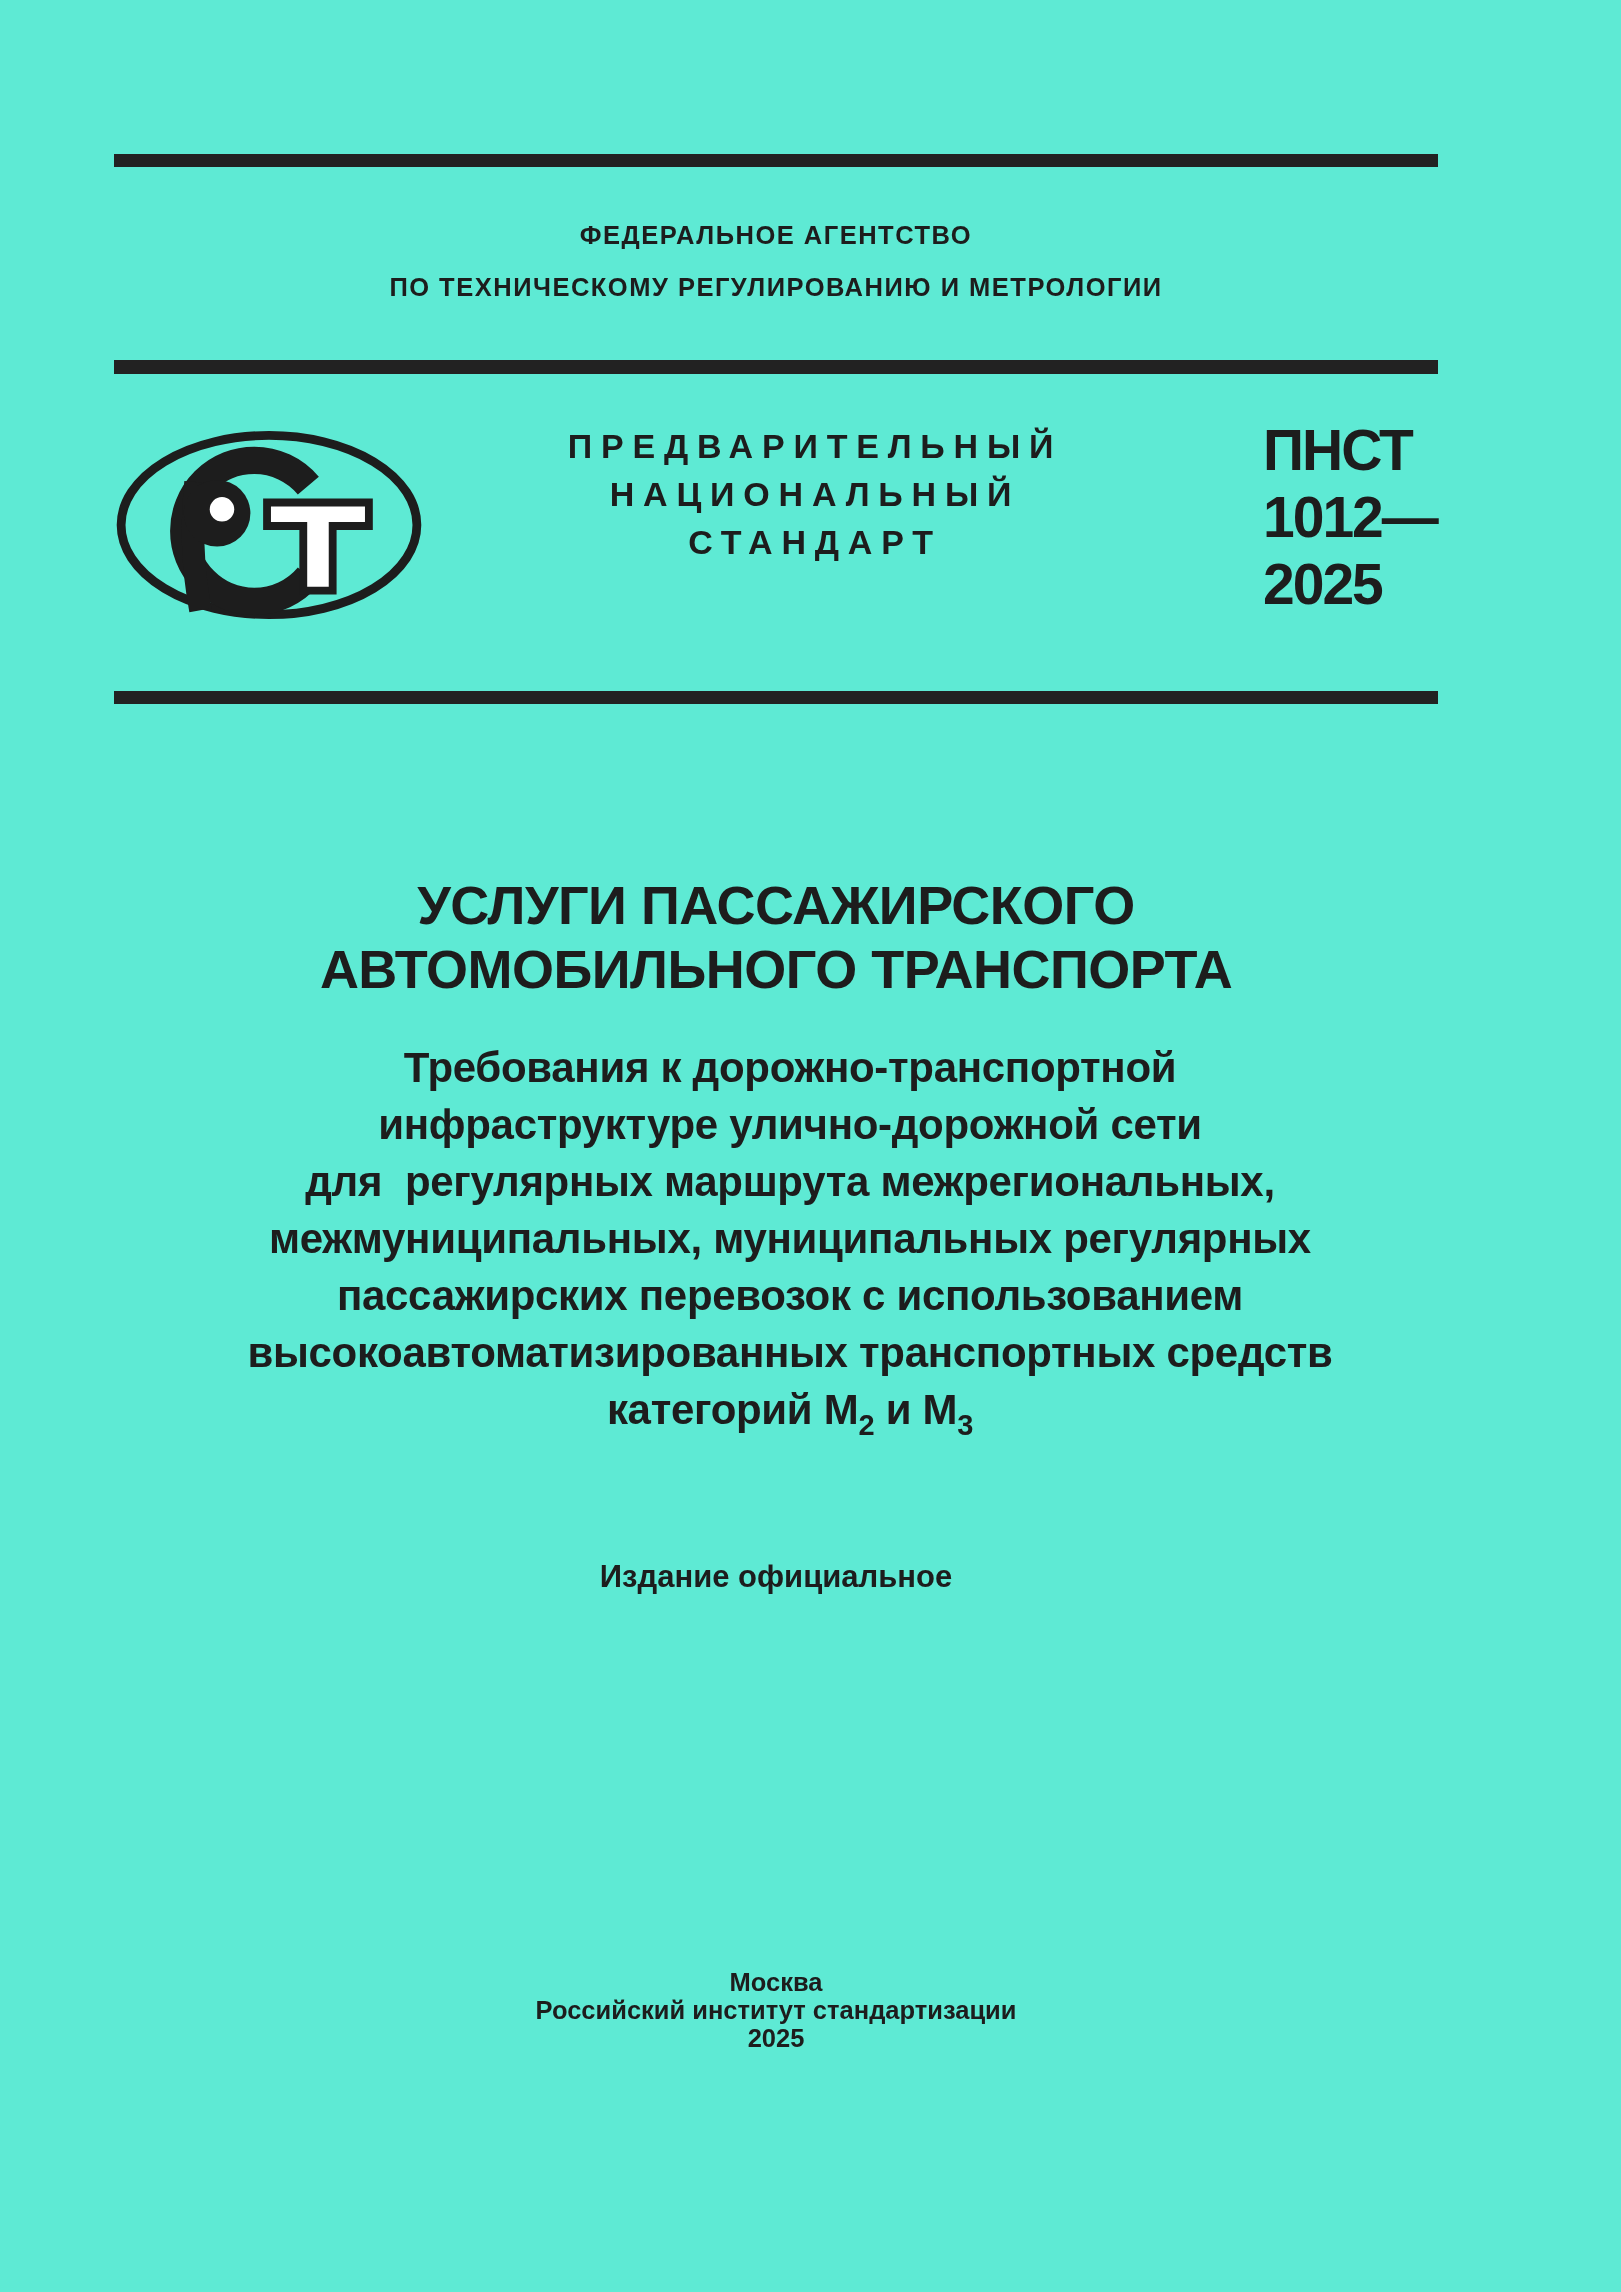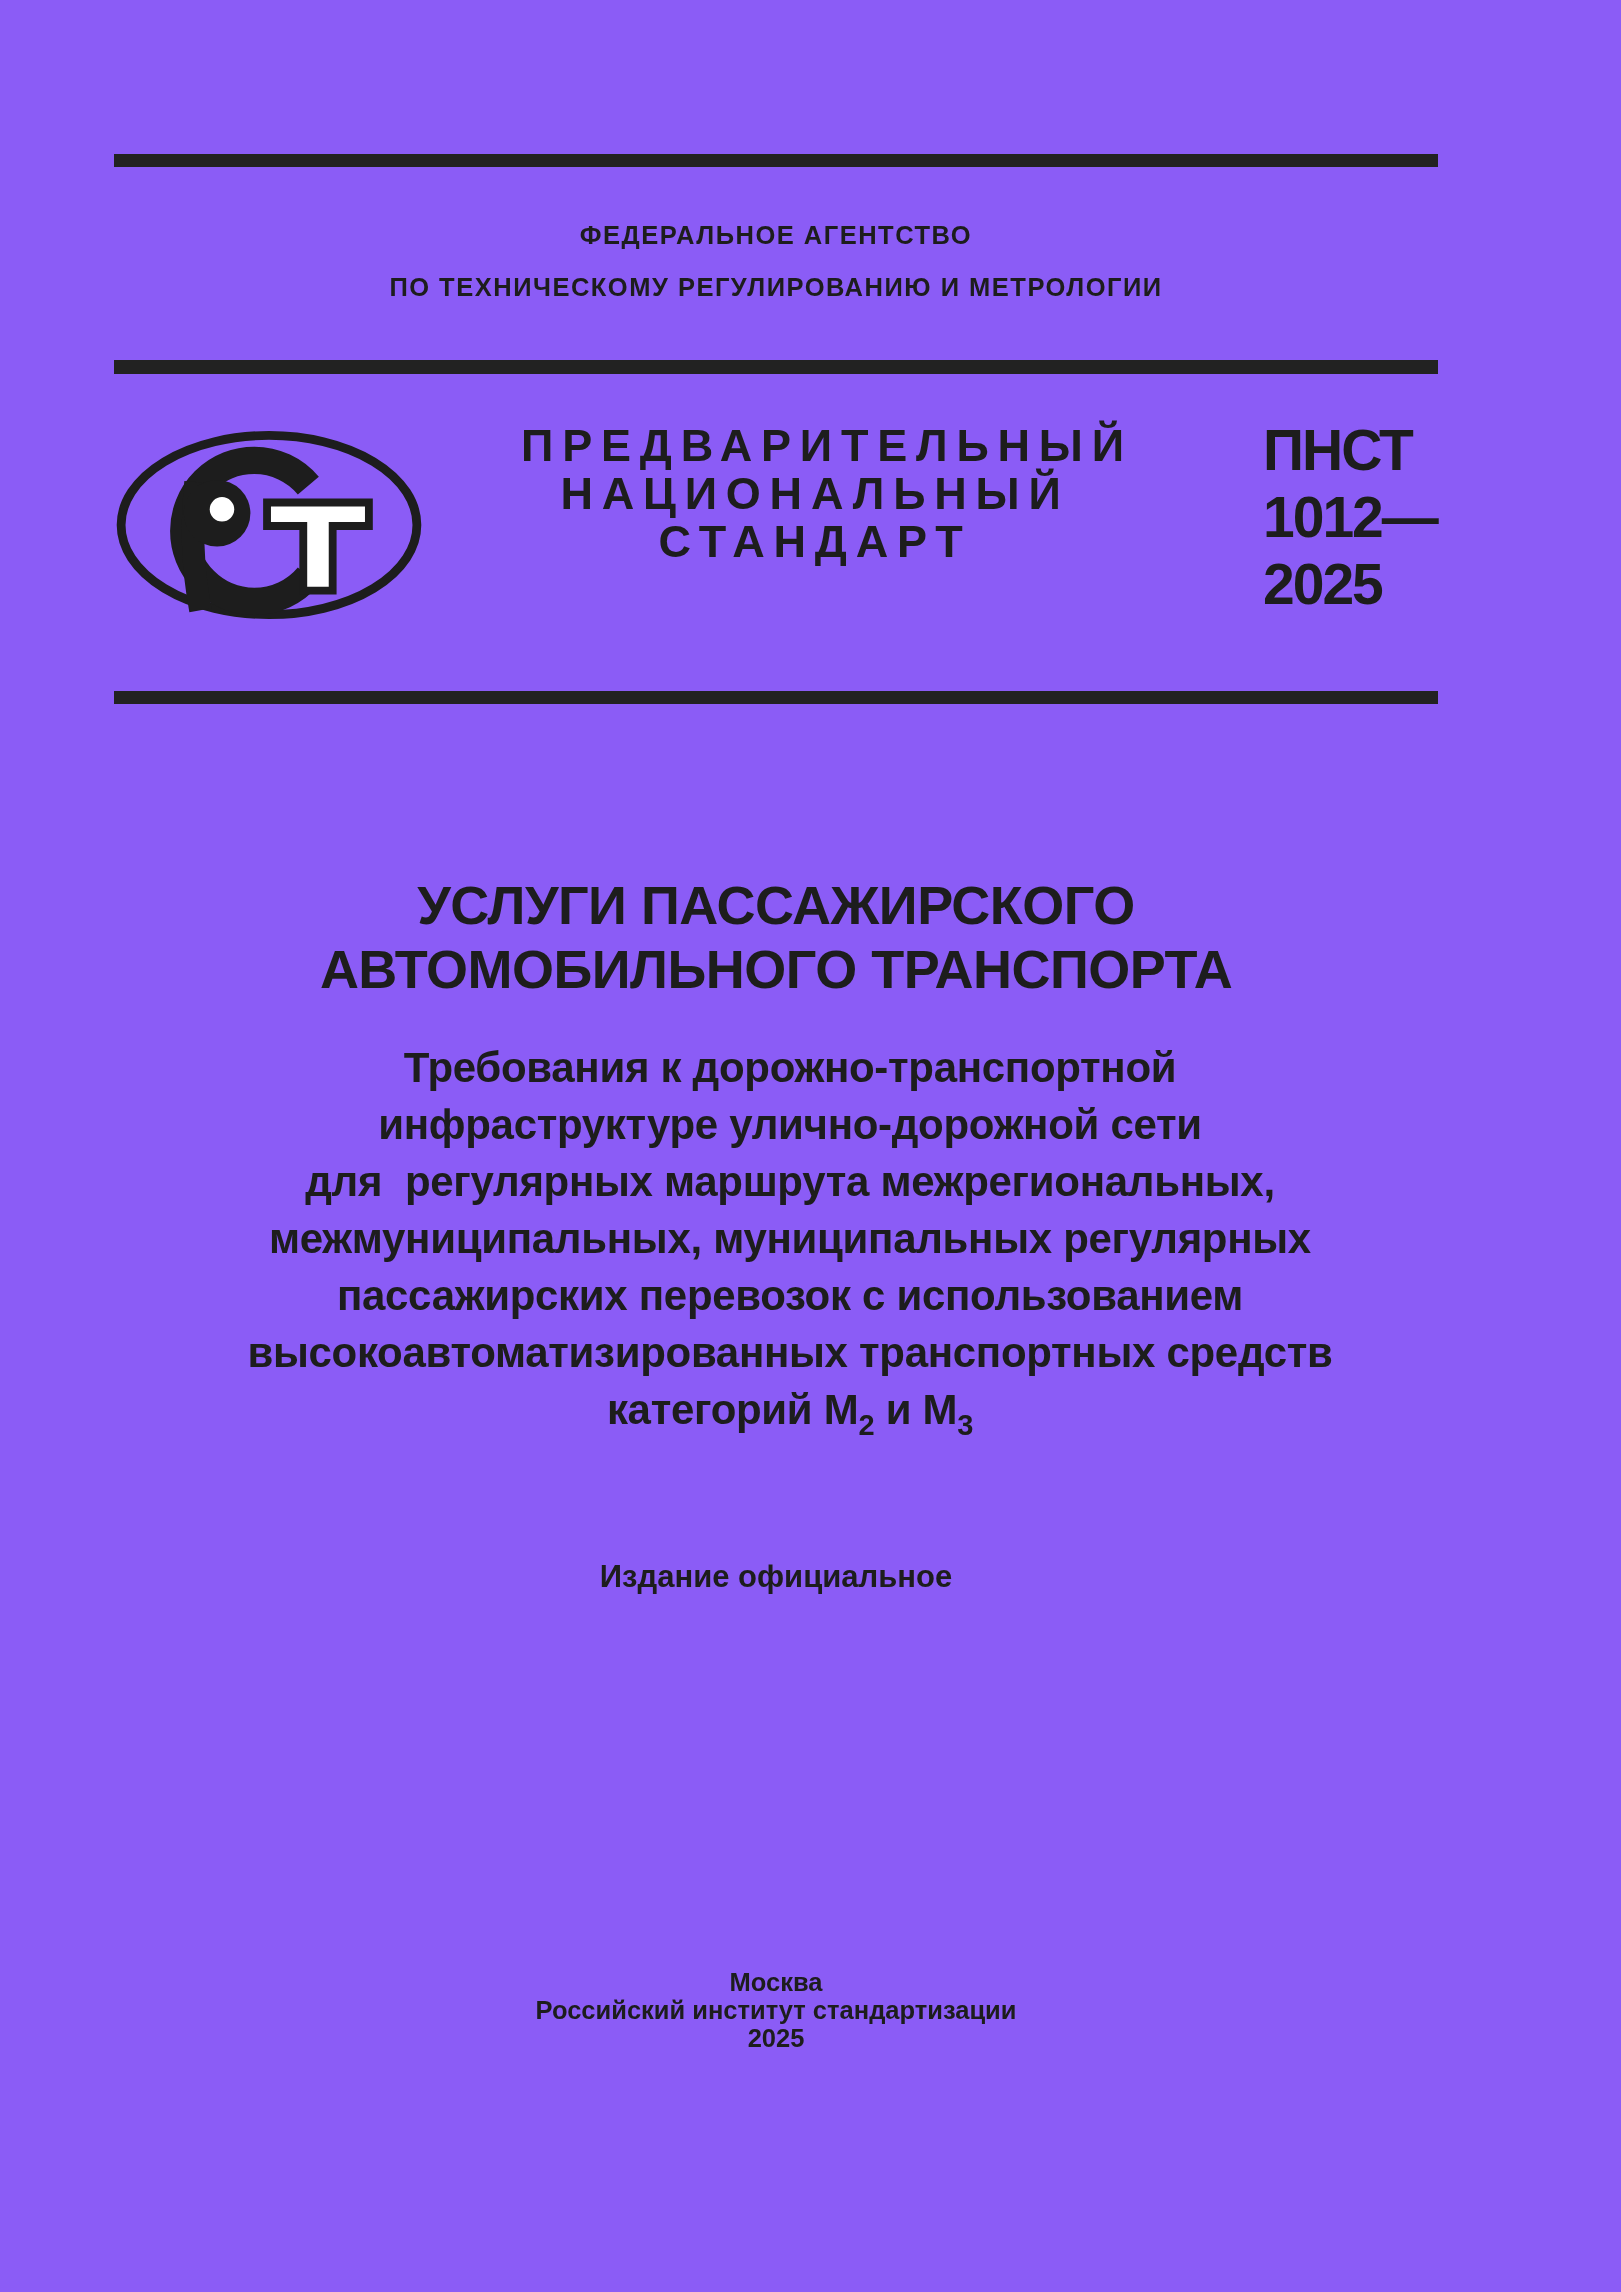--- a/index.html
+++ b/index.html
@@ -1,20 +1,20 @@
 <!DOCTYPE html>
 <html><head>
 <meta charset="utf-8">
 <style>
   html,body{margin:0;padding:0;background:#888;}
   .page{
     position:relative;
     width:1621px;height:2293px;
     margin:0 auto;
-    background:#8b5cf6;
+    background:#5eead4;
     color:#1d1d1d;
     font-family:"Liberation Sans","DejaVu Sans",sans-serif;
     overflow:hidden;
   }
   .rule{
     position:absolute;left:114px;width:1324px;background:#222222;
   }
   .rule-1{top:154px;height:12.7px;}
   .rule-2{top:360px;height:13.7px;}
   .rule-3{top:691px;height:12.7px;}
@@ -23,21 +23,21 @@
     position:absolute;left:114px;top:223px;width:1324px;
     text-align:center;font-weight:bold;font-size:25.5px;line-height:25.5px;
     letter-spacing:1.5px;
   }
   .agency .l1{margin-bottom:26.5px;}
 
   .logo{position:absolute;left:116px;top:431px;width:306px;height:190px;}
 
   .std-type{
     position:absolute;left:521px;top:422px;width:588px;
-    text-align:center;font-weight:bold;font-size:45px;line-height:48px;
+    text-align:center;font-weight:bold;font-size:34px;line-height:48px;
     letter-spacing:8.8px;
   }
 
   .designation{
     position:absolute;left:1243px;top:417px;
     font-weight:bold;font-size:57px;line-height:67px;
     letter-spacing:-2px;text-align:left;white-space:nowrap;margin-left:20px;
   }
 
   .doc-title{

